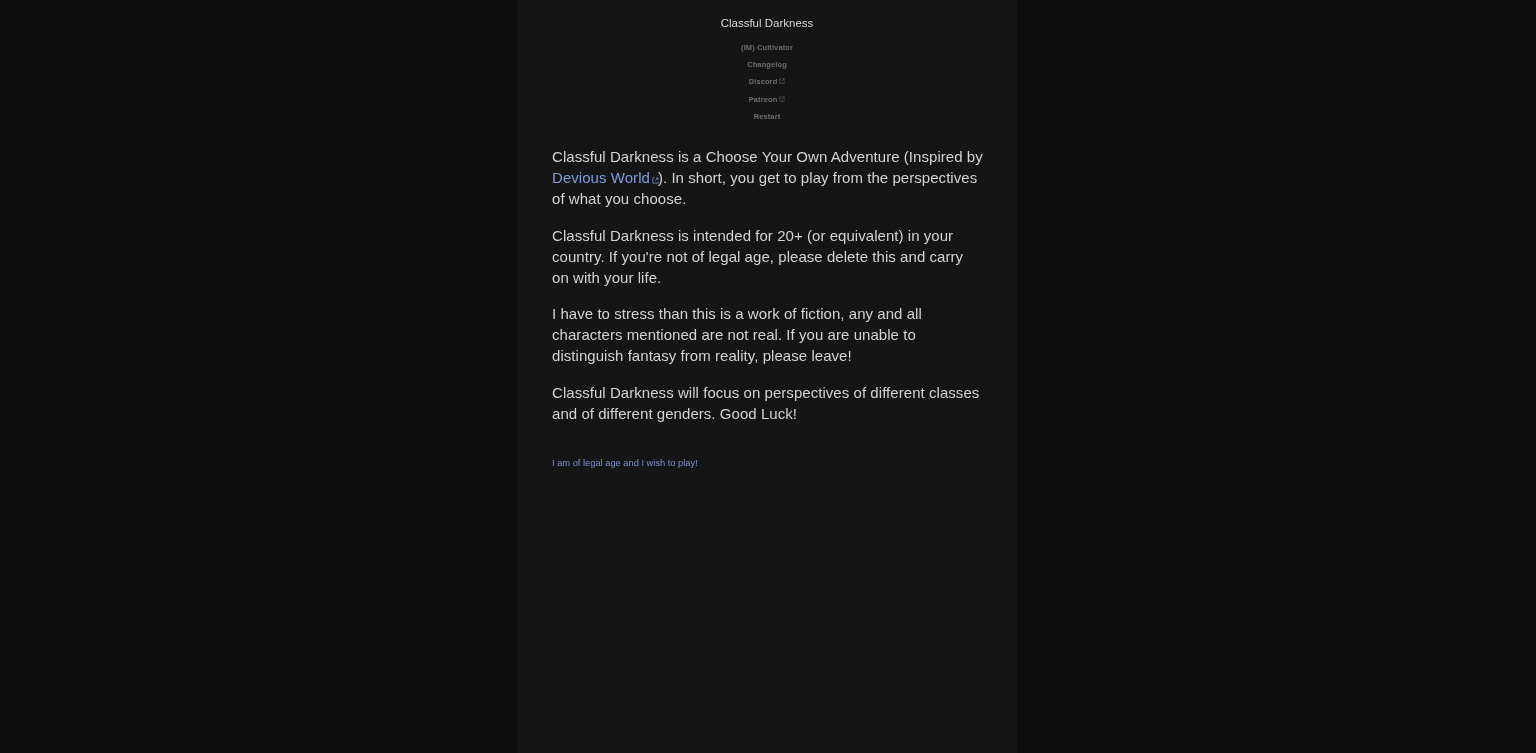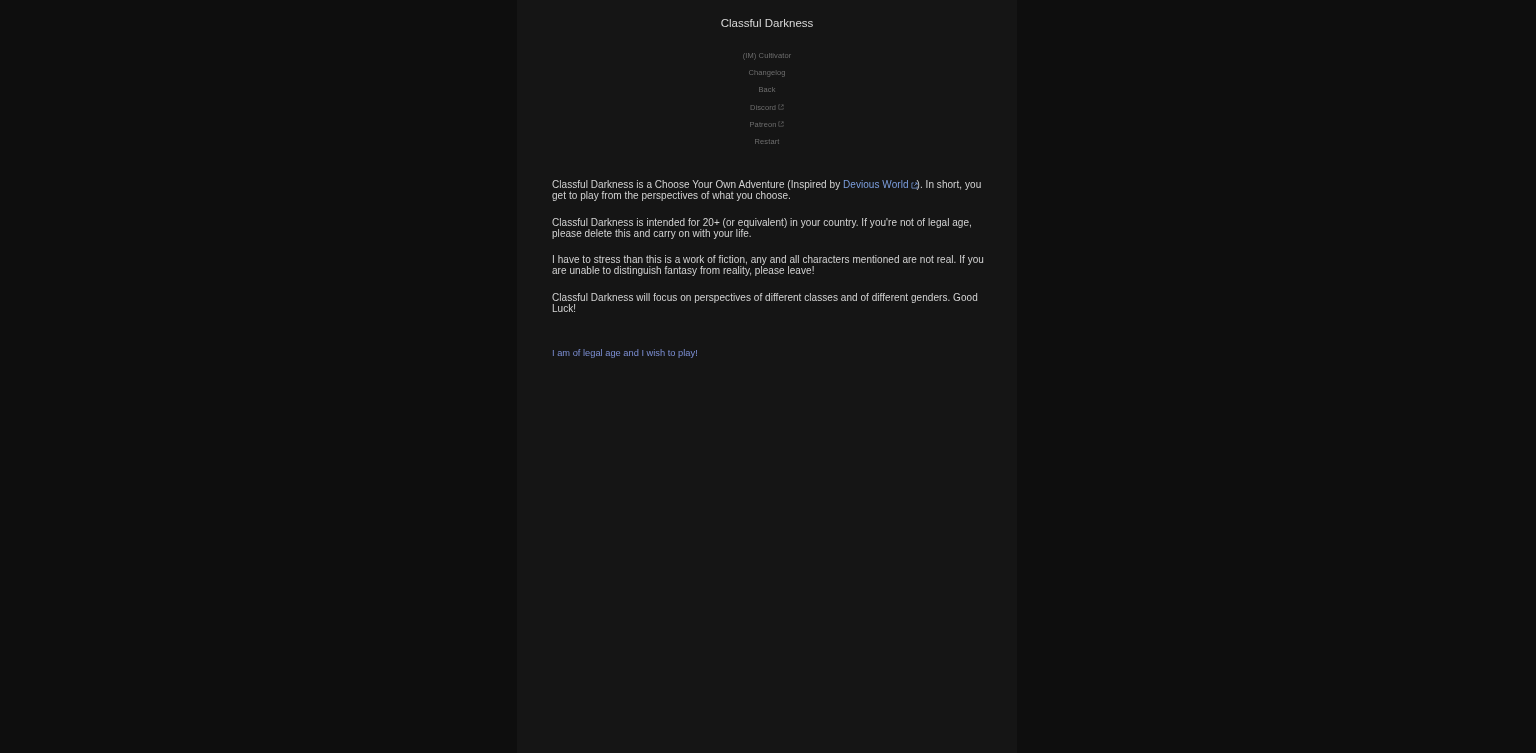--- a/index.html
+++ b/index.html
@@ -34,22 +34,23 @@
   .game-title {
     color: #d8d8d8;
     font-size: 11.5px;
     line-height: 14px;
     margin: 0 0 6px 0;
     font-weight: normal;
     text-align: center;
   }
   .menu-list {
     list-style: none;
-    margin: 16px;
+    margin: 8px;
     padding: 0;
+    font-weight: bold;
   }
   .menu-list li {
     margin: 0;
     padding: 0;
     line-height: 14.2px;
   }
   .menu-link {
     color: #6e6e6e;
     font-size: 7.5px;
     text-decoration: none;
@@ -64,22 +65,22 @@
     position: relative;
     vertical-align: 0px;
   }
   .ext-icon svg { display: block; }
 
   .passage {
     padding: 14px 33px 0 35px;
   }
   .passage p {
     color: #d3d3d3;
-    font-size: 10px;
-    line-height: 11px;
+    font-size: 15px;
+    line-height: 21px;
     margin: 0 0 15.5px 0;
     letter-spacing: .05px;
   }
   .passage p:last-child { margin-bottom: 0; }
   .inline-link {
     color: #7c9ede;
     text-decoration: none;
   }
   .choice-link {
     color: #7c8fd4;
@@ -98,23 +99,20 @@
 
     <div class="menu-area">
       <h1 class="game-title">Classful Darkness</h1>
 
       <ul class="menu-list">
         <li>
           <a class="menu-link" href="#"><span>(IM) Cultivator</span></a>
         </li>
         <li>
           <a class="menu-link" href="#"><span>Changelog</span></a>
-        </li>
-        <li>
-          <a class="menu-link" href="#"><span>Back</span></a>
         </li>
         <li>
           <a class="menu-link" href="#"><span>Discord</span><span class="ext-icon"><svg viewBox="0 0 12 12" width="6" height="6">
                   <path d="M4.5 1.5H1.5v9h9V7.5" fill="none" stroke="#6e6e6e" stroke-width="1.2"></path>
                   <path d="M7 1.5h3.5V5" fill="none" stroke="#6e6e6e" stroke-width="1.2"></path>
                   <path d="M10.3 1.7L5.6 6.4" fill="none" stroke="#6e6e6e" stroke-width="1.2"></path>
                 </svg></span></a>
         </li>
         <li>
           <a class="menu-link" href="#"><span>Patreon</span><span class="ext-icon"><svg viewBox="0 0 12 12" width="6" height="6">

